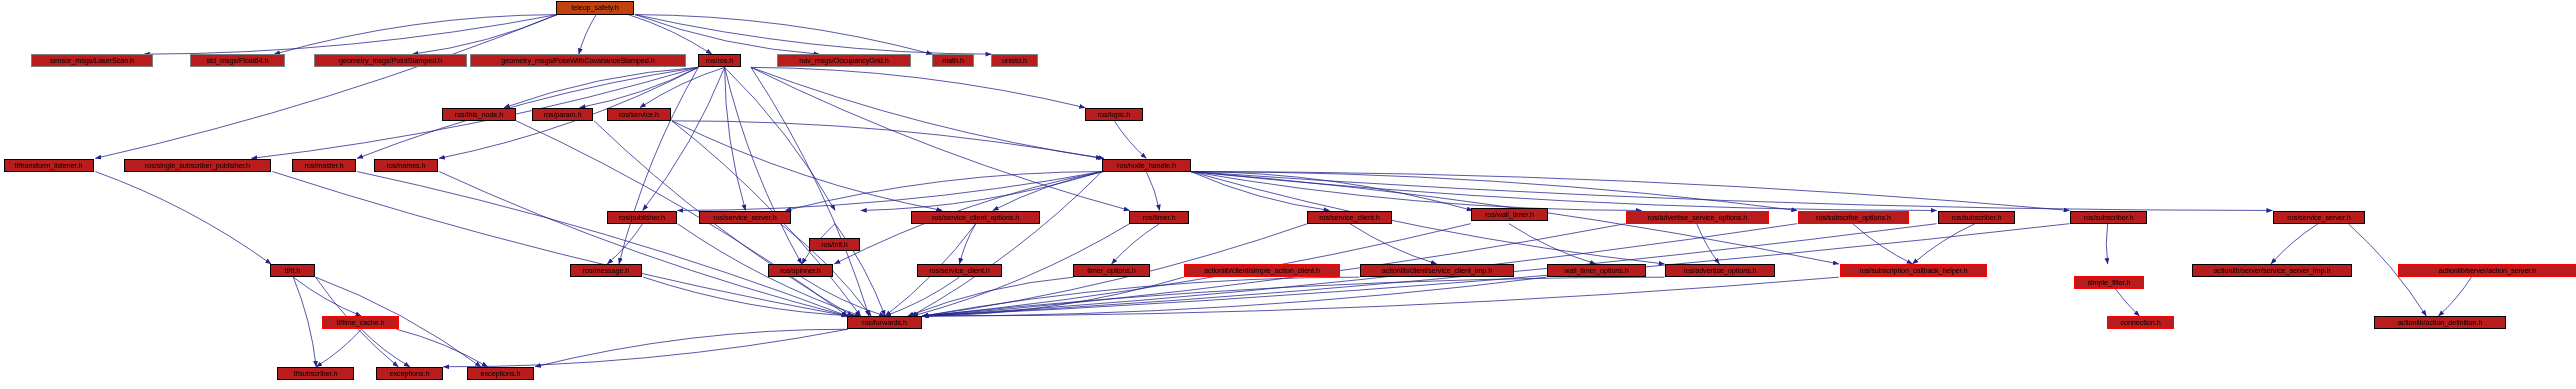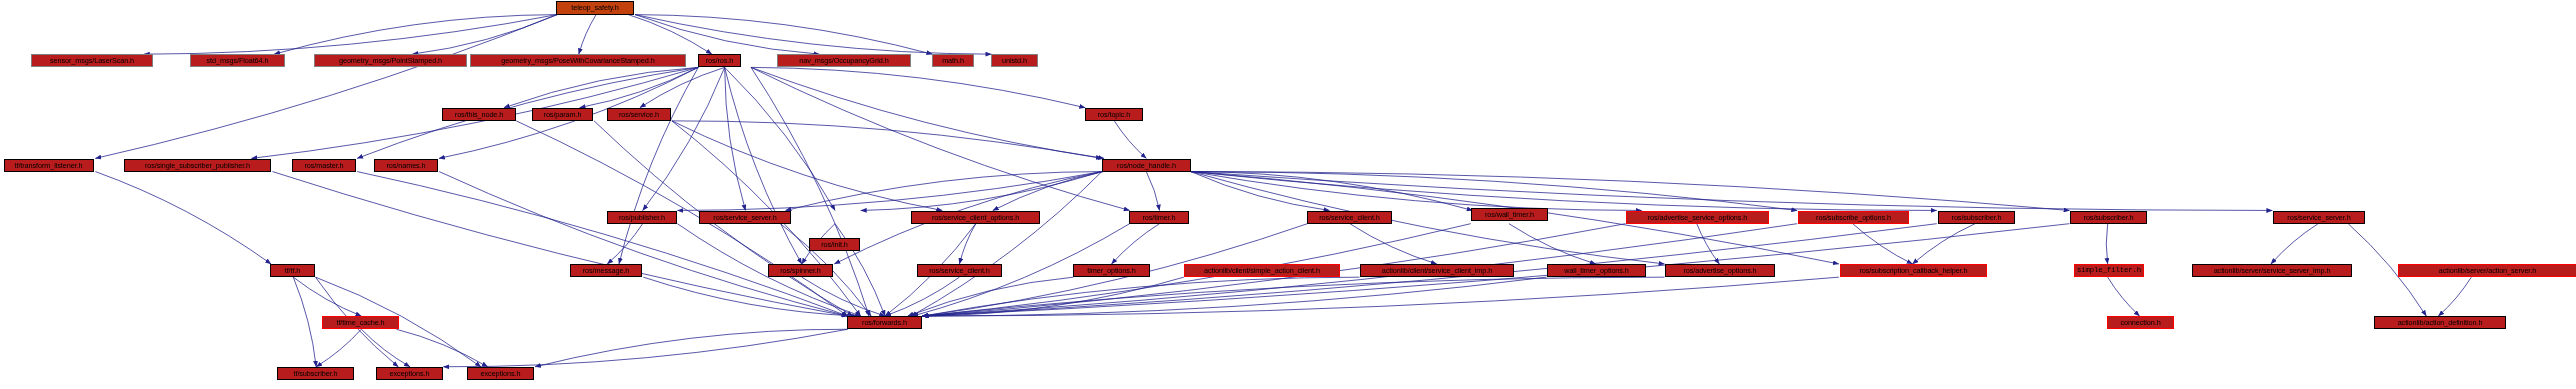--- a/index.html
+++ b/index.html
@@ -275,21 +275,21 @@
       </div>
       <div class="gnode hard" style="left: 1547px; top: 264px; width: 99px;">
         <span class="lbl">wall_timer_options.h</span>
       </div>
       <div class="gnode hard" style="left: 1665px; top: 264px; width: 110px;">
         <span class="lbl">ros/advertise_options.h</span>
       </div>
       <div class="gnode red" style="left: 1840px; top: 264px; width: 147px;">
         <span class="lbl">ros/subscription_callback_helper.h</span>
       </div>
-      <div class="gnode red" style="left: 2074px; top: 264px; width: 70px; font-family: Liberation Mono, monospace;">
+      <div class="gnode red" style="left: 2074px; top: 276px; width: 70px;">
         <span class="lbl">simple_filter.h</span>
       </div>
       <div class="gnode hard" style="left: 2192px; top: 264px; width: 160px;">
         <span class="lbl">actionlib/server/service_server_imp.h</span>
       </div>
       <div class="gnode red" style="left: 2398px; top: 264px; width: 179px;">
         <span class="lbl">actionlib/server/action_server.h</span>
       </div>
       <div class="gnode red" style="left: 322px; top: 316px; width: 77px;">
         <span class="lbl">tf/time_cache.h</span>

